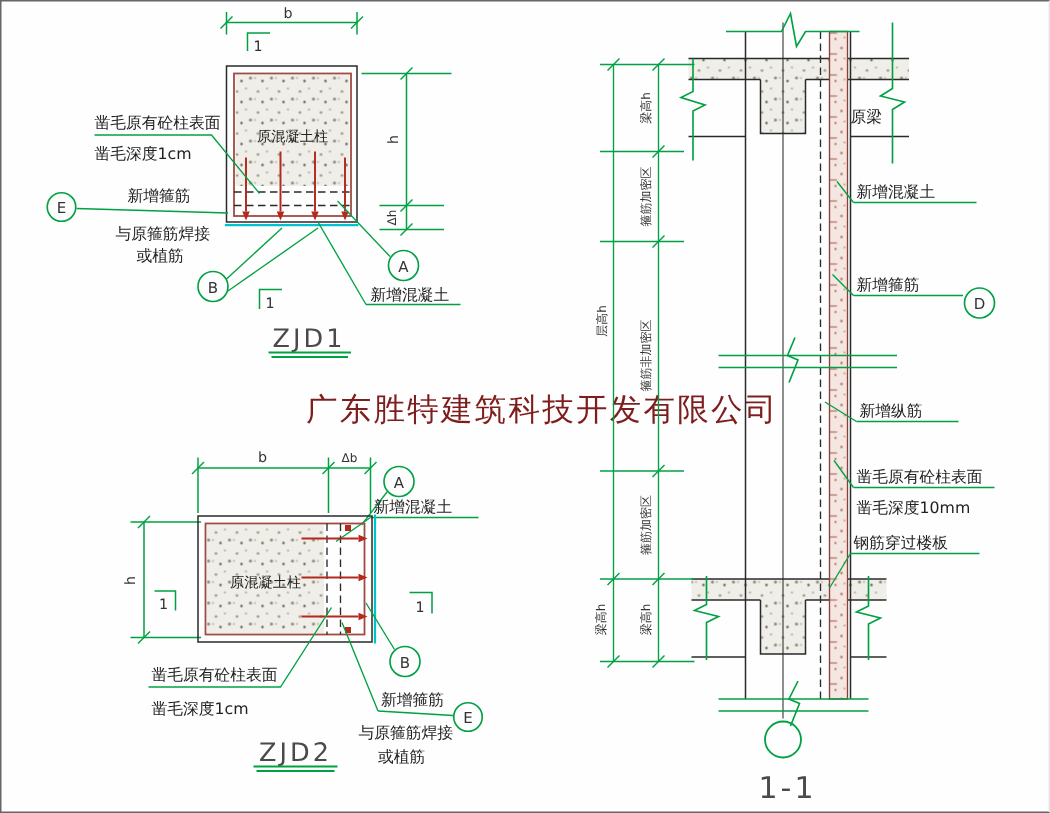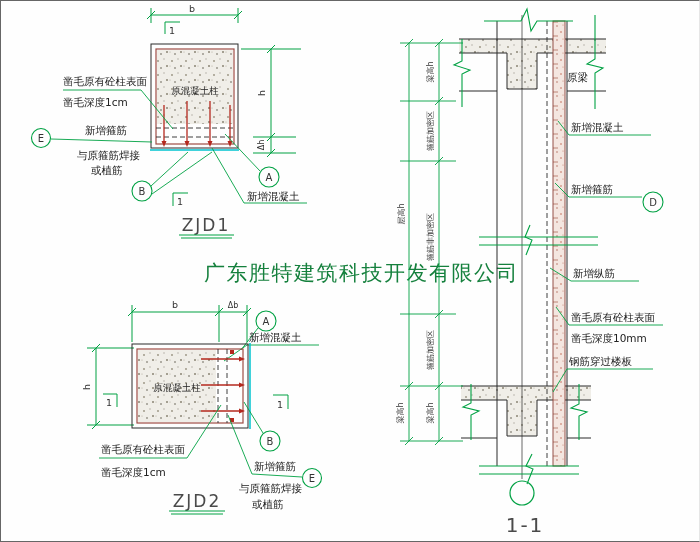--- a/index.html
+++ b/index.html
@@ -3,21 +3,21 @@
 <meta charset="utf-8">
 <style>
   html,body{margin:0;padding:0;background:#fff;}
   .canvas{
     position:relative;width:700px;height:542px;background:#fefefe;
     border:1px solid #666;border-right-color:#e6e6e6;box-sizing:border-box;
     font-family:"DejaVu Sans", sans-serif;overflow:hidden;
   }
   .watermark{
     position:absolute;left:203px;top:258px;font-size:21px;letter-spacing:1.5px;
-    color:#15803d;white-space:nowrap;z-index:1;font-family:Liberation Serif, serif;
+    color:#7f1d1d;white-space:nowrap;z-index:1;font-family:Liberation Serif, serif;
   }
   svg{position:absolute;left:0;top:0;z-index:2;}
   text{font-family:"DejaVu Sans",sans-serif;fill:#222;}
   .t10{font-size:10.5px;}
   .t9{font-size:9.5px;}
   .dim{font-size:9.5px;fill:#333;}
   .dimr{font-size:8px;fill:#333;}
   .bub{font-size:10px;fill:#333;}
   .title{font-size:17px;fill:#4a4a4a;letter-spacing:2px;}
   .stitle{font-size:20px;fill:#4a4a4a;letter-spacing:2px;}

